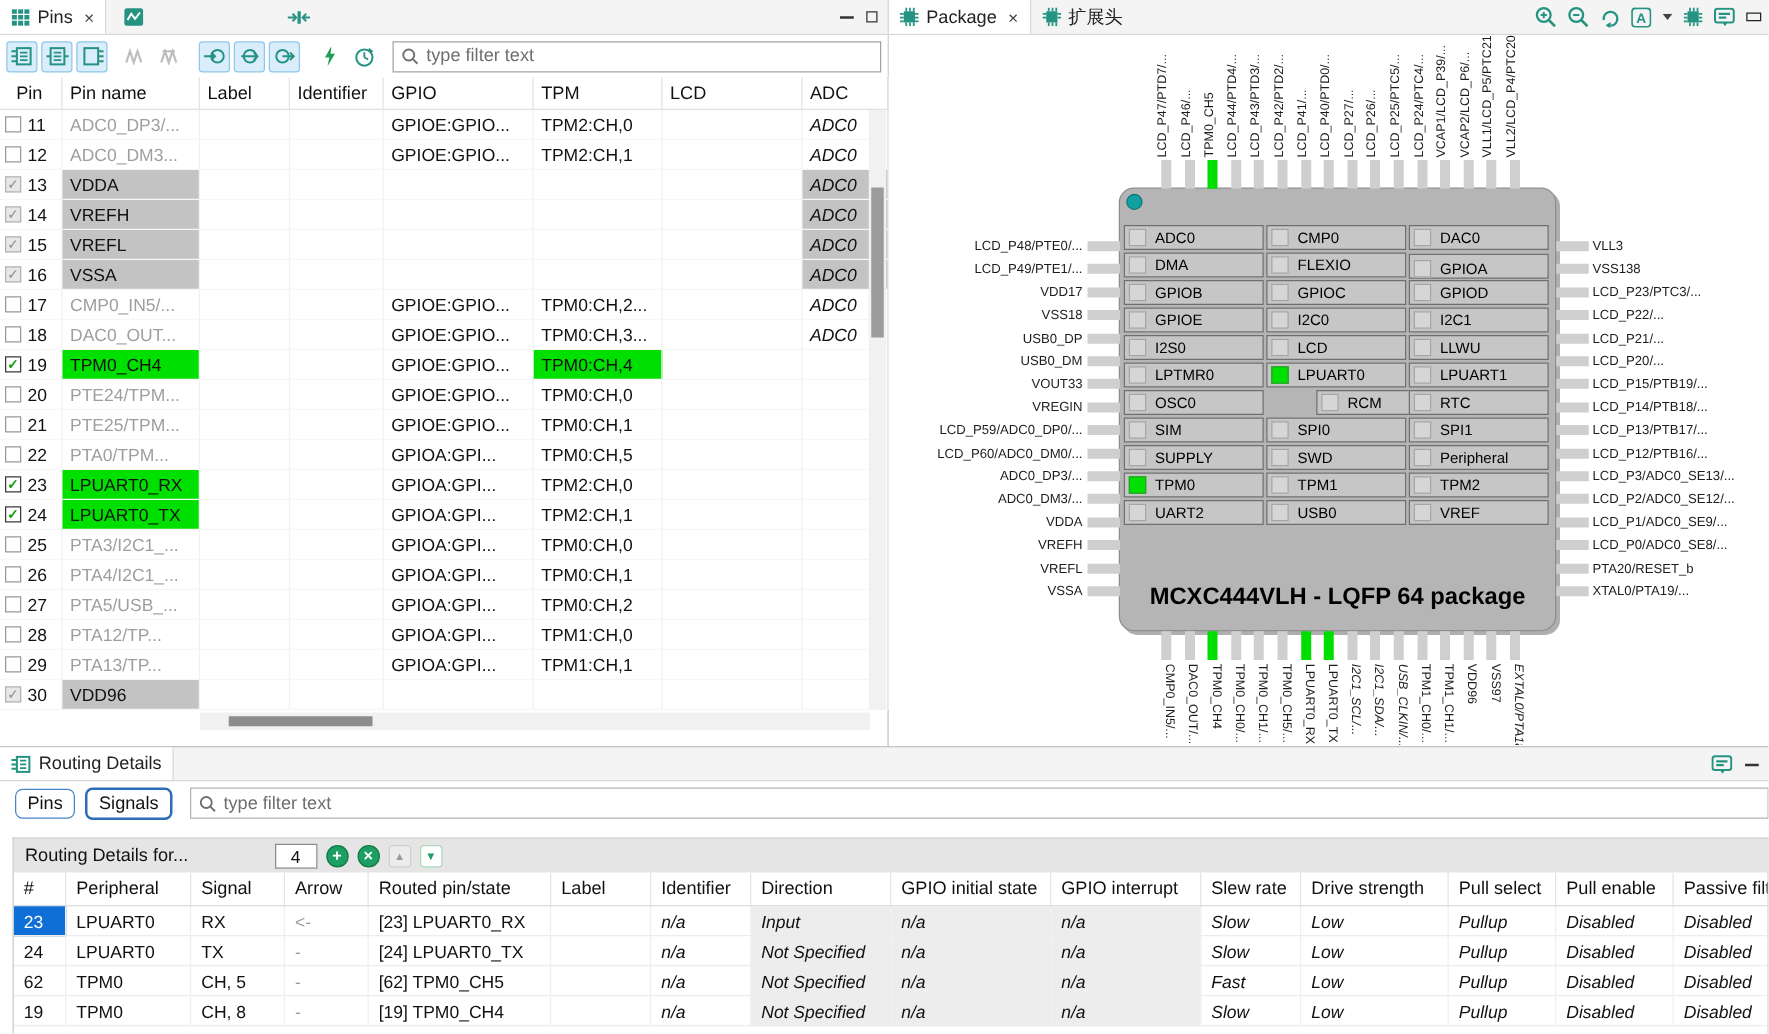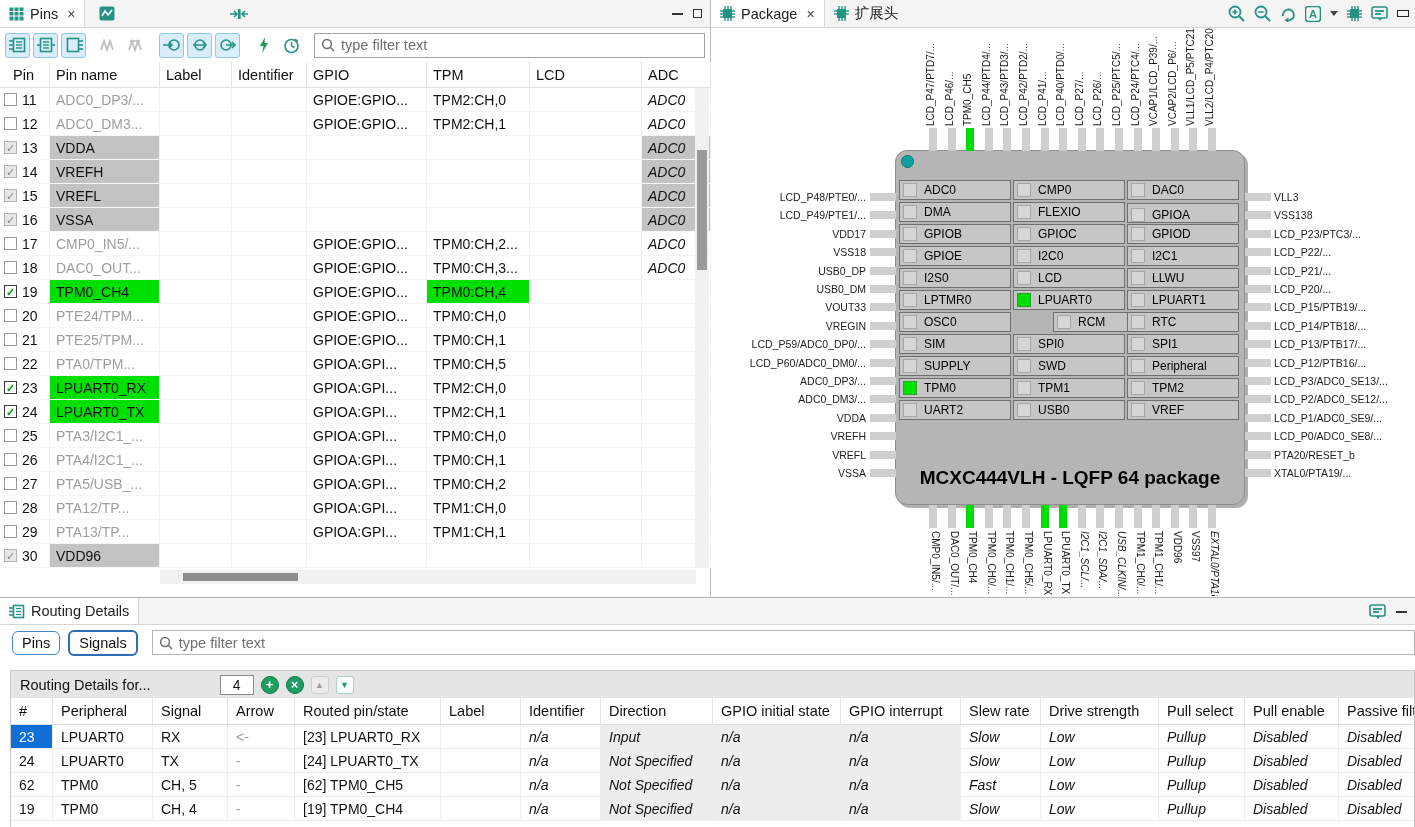--- a/index.html
+++ b/index.html
@@ -1024,21 +1024,21 @@
             <div class="it shade">n/a</div>
             <div class="it">Fast</div>
             <div class="it">Low</div>
             <div class="it">Pullup</div>
             <div class="it">Disabled</div>
             <div class="it">Disabled</div>
           </div>
           <div class="rgrid rrow">
             <div>19</div>
             <div>TPM0</div>
-            <div>CH, 4</div>
+            <div>CH, 8</div>
             <div class="arrowc">-</div>
             <div>[19] TPM0_CH4</div>
             <div></div>
             <div class="it">n/a</div>
             <div class="it shade">Not Specified</div>
             <div class="it shade">n/a</div>
             <div class="it shade">n/a</div>
             <div class="it">Slow</div>
             <div class="it">Low</div>
             <div class="it">Pullup</div>

